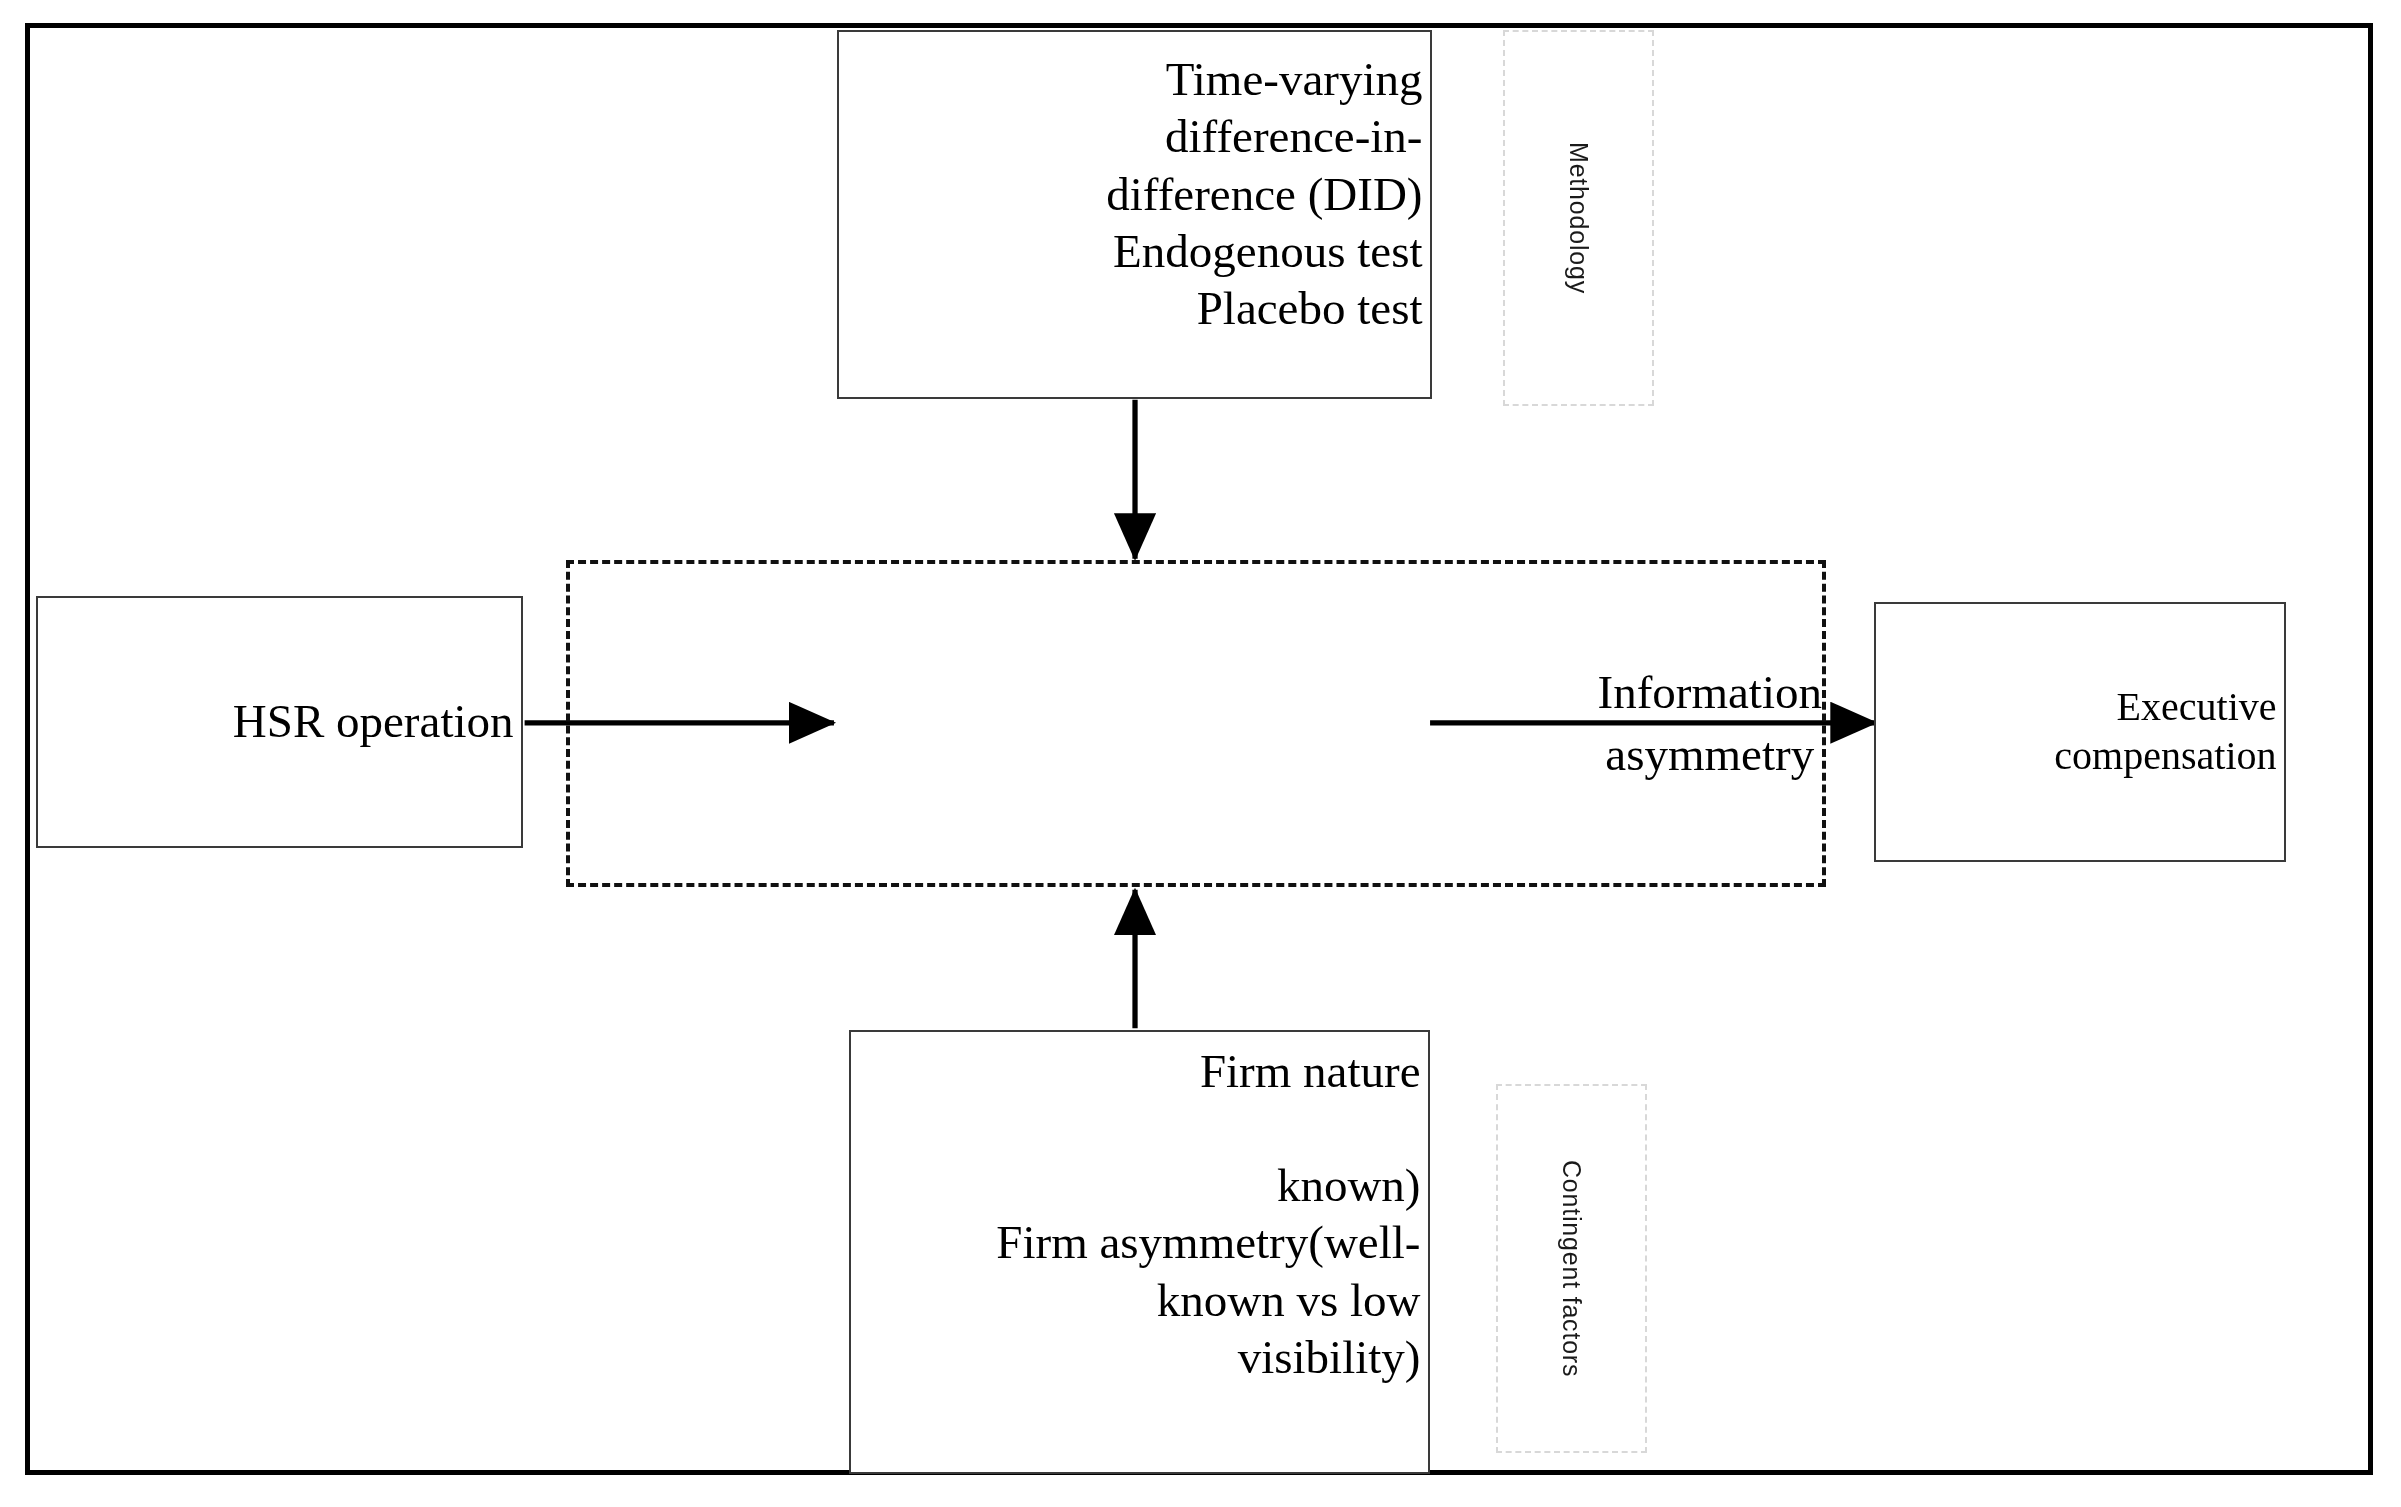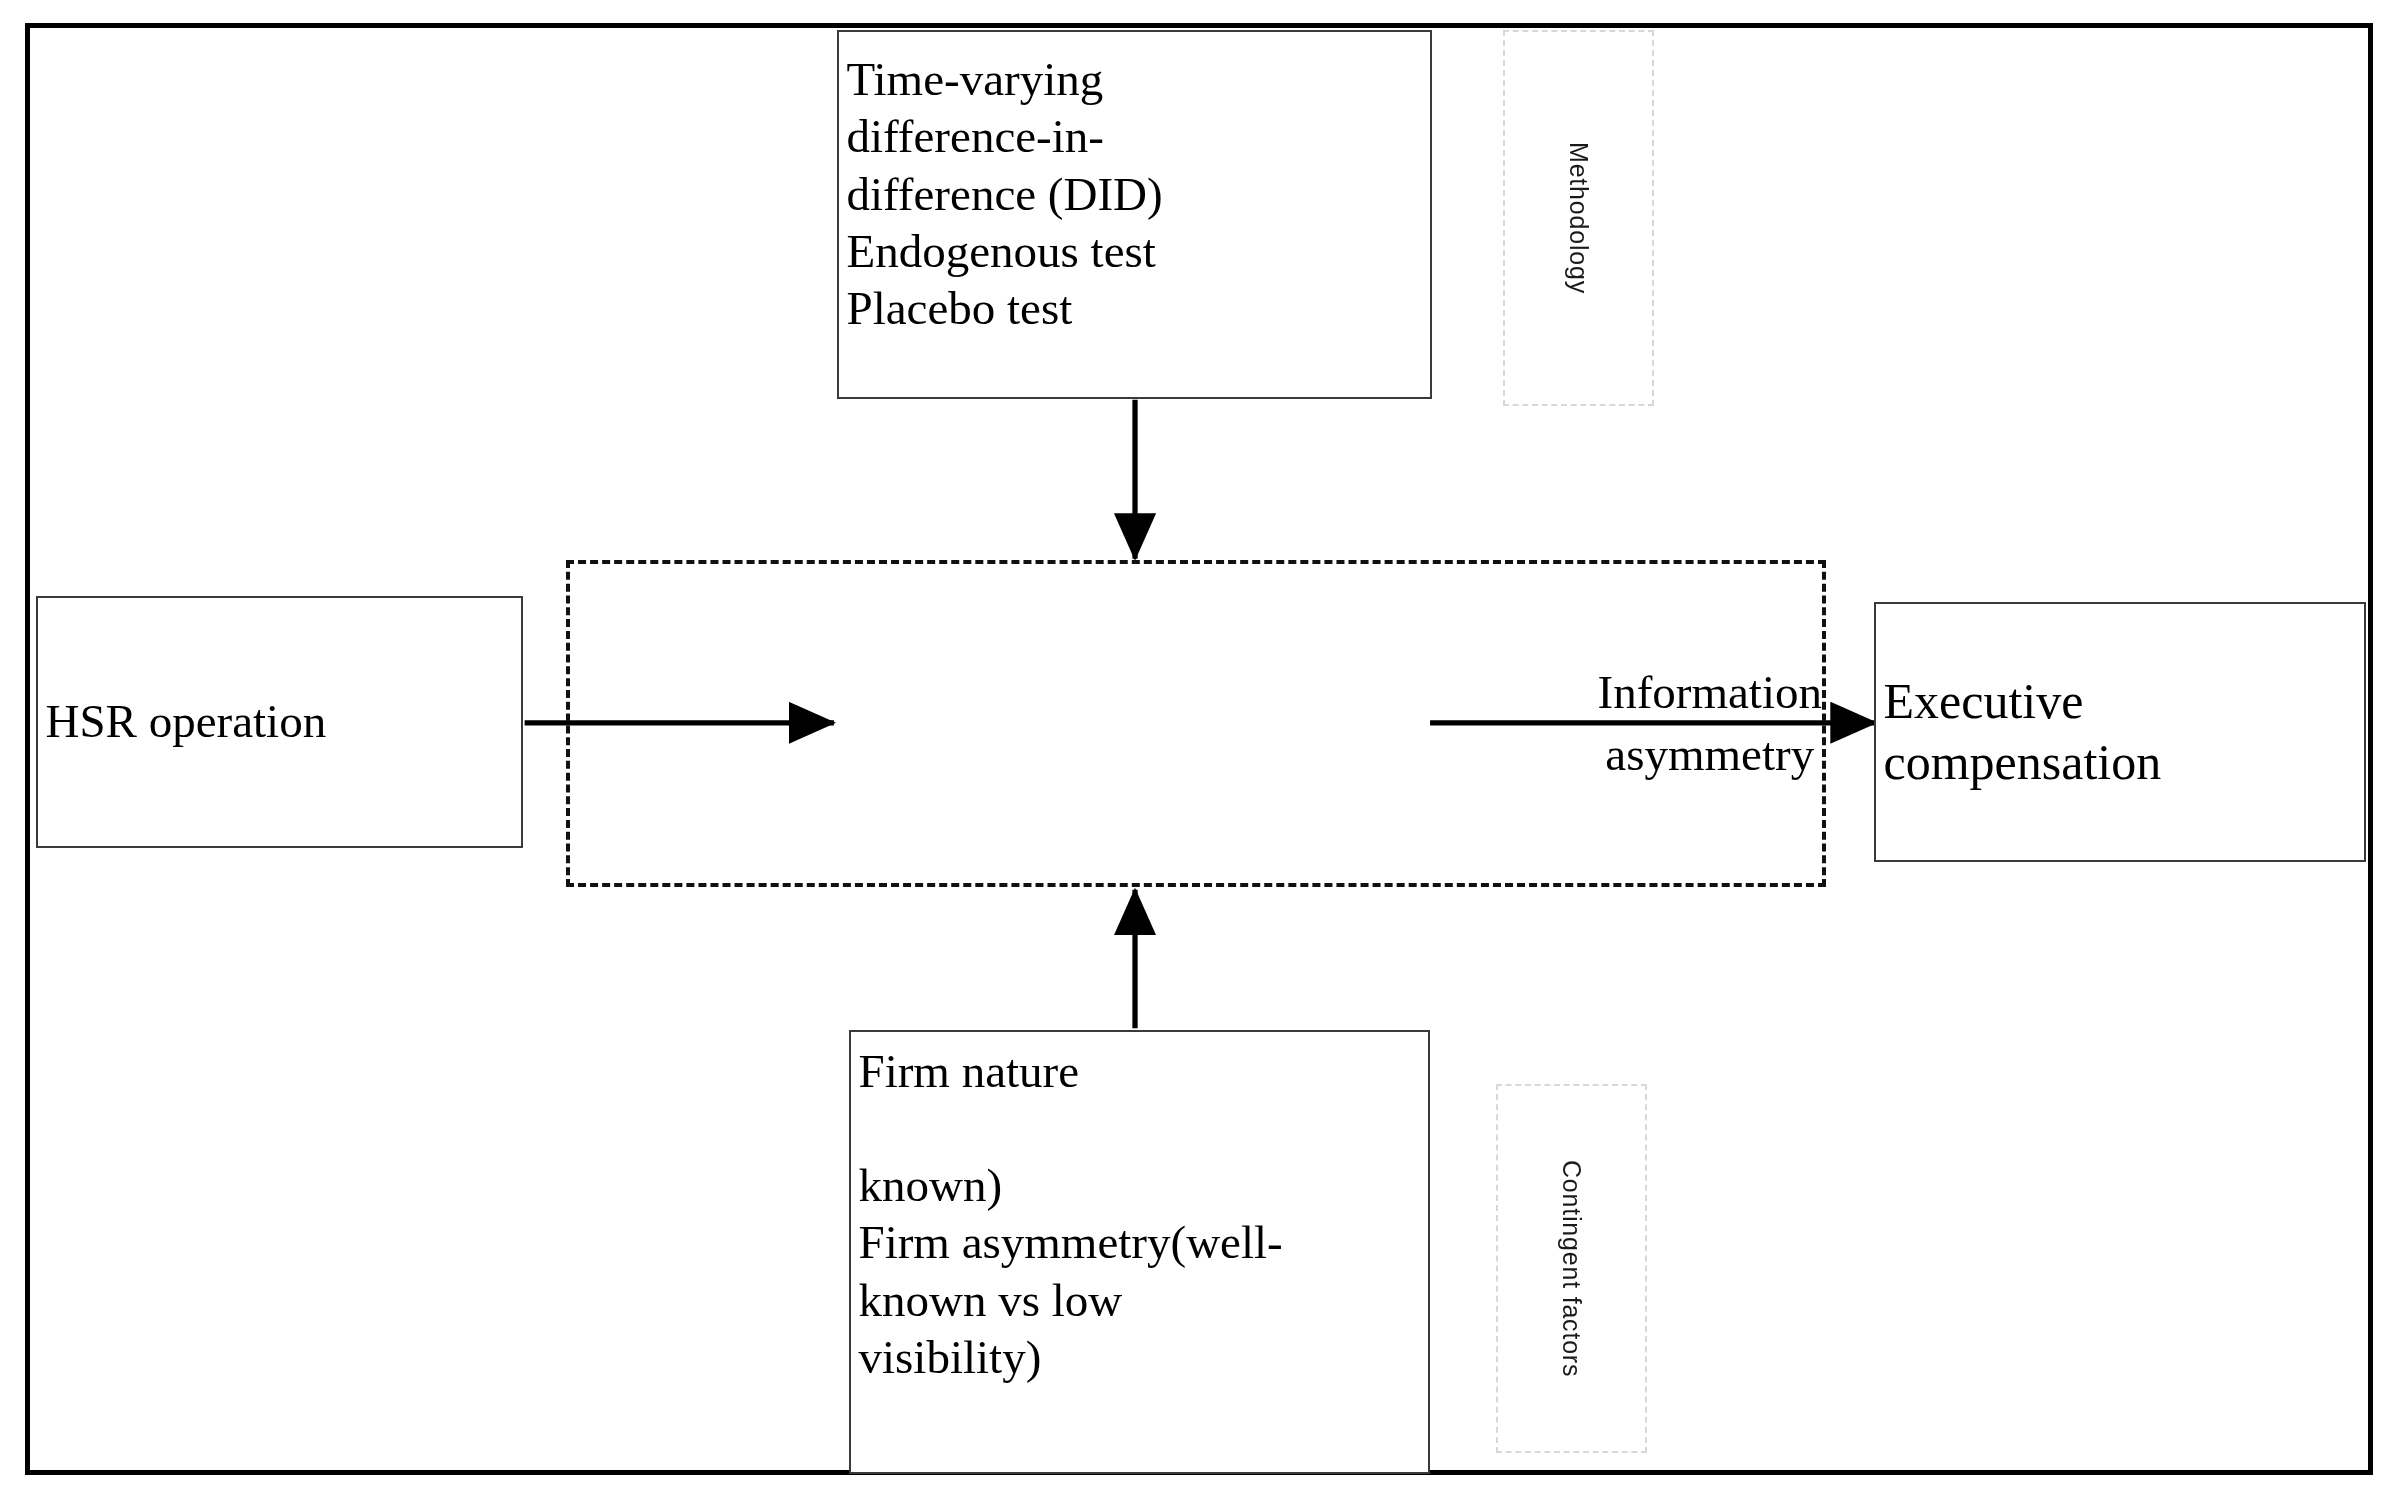--- a/index.html
+++ b/index.html
@@ -29,24 +29,25 @@
 
   
   .node-box {
     position: absolute;
     box-sizing: border-box;
     border: 2.3px solid #3a3a3a;
     background: #ffffff;
     display: flex;
     align-items: center;
     justify-content: center;
-    text-align: left;
+    text-align: right;
     color: #000000;
     line-height: 1.22;
     font-family: "Liberation Serif", "DejaVu Serif", serif;
+    padding-left: 34px;
   }
   .node-box .txt { display: block; width: 100%; padding: 0 7.5px; }
 
   #box-methodology {
     left: 837px;
     top: 30px;
     width: 595px;
     height: 369px;
     font-size: 47px;
     align-items: flex-start;
@@ -55,23 +56,23 @@
   #box-hsr {
     left: 36px;
     top: 596px;
     width: 487px;
     height: 252px;
     font-size: 47px;
   }
   #box-exec {
     left: 1874px;
     top: 602px;
-    width: 492px;
+    width: 412px;
     height: 260px;
-    font-size: 50px;
+    font-size: 40px;
   }
   #box-contingent {
     left: 849px;
     top: 1030px;
     width: 581px;
     height: 444px;
     font-size: 47px;
     align-items: flex-start;
     padding-top: 10.5px;
   }

